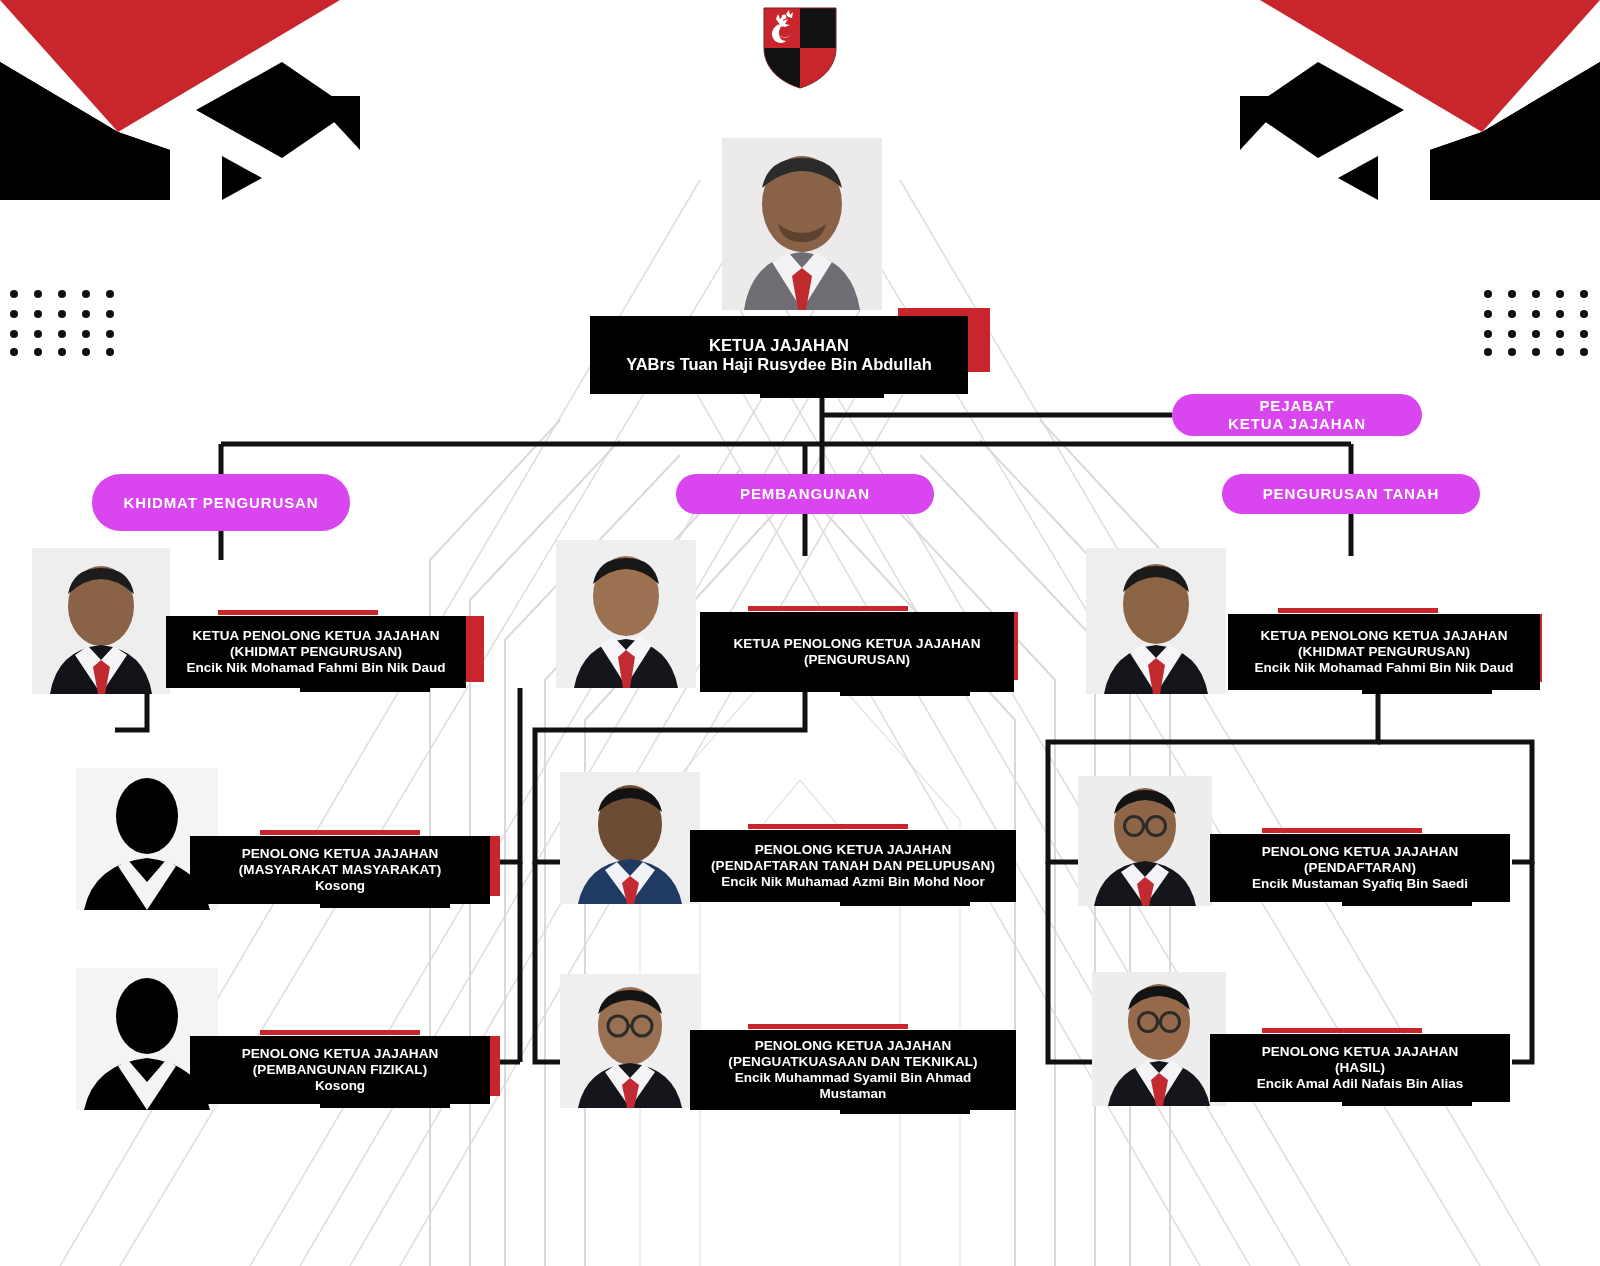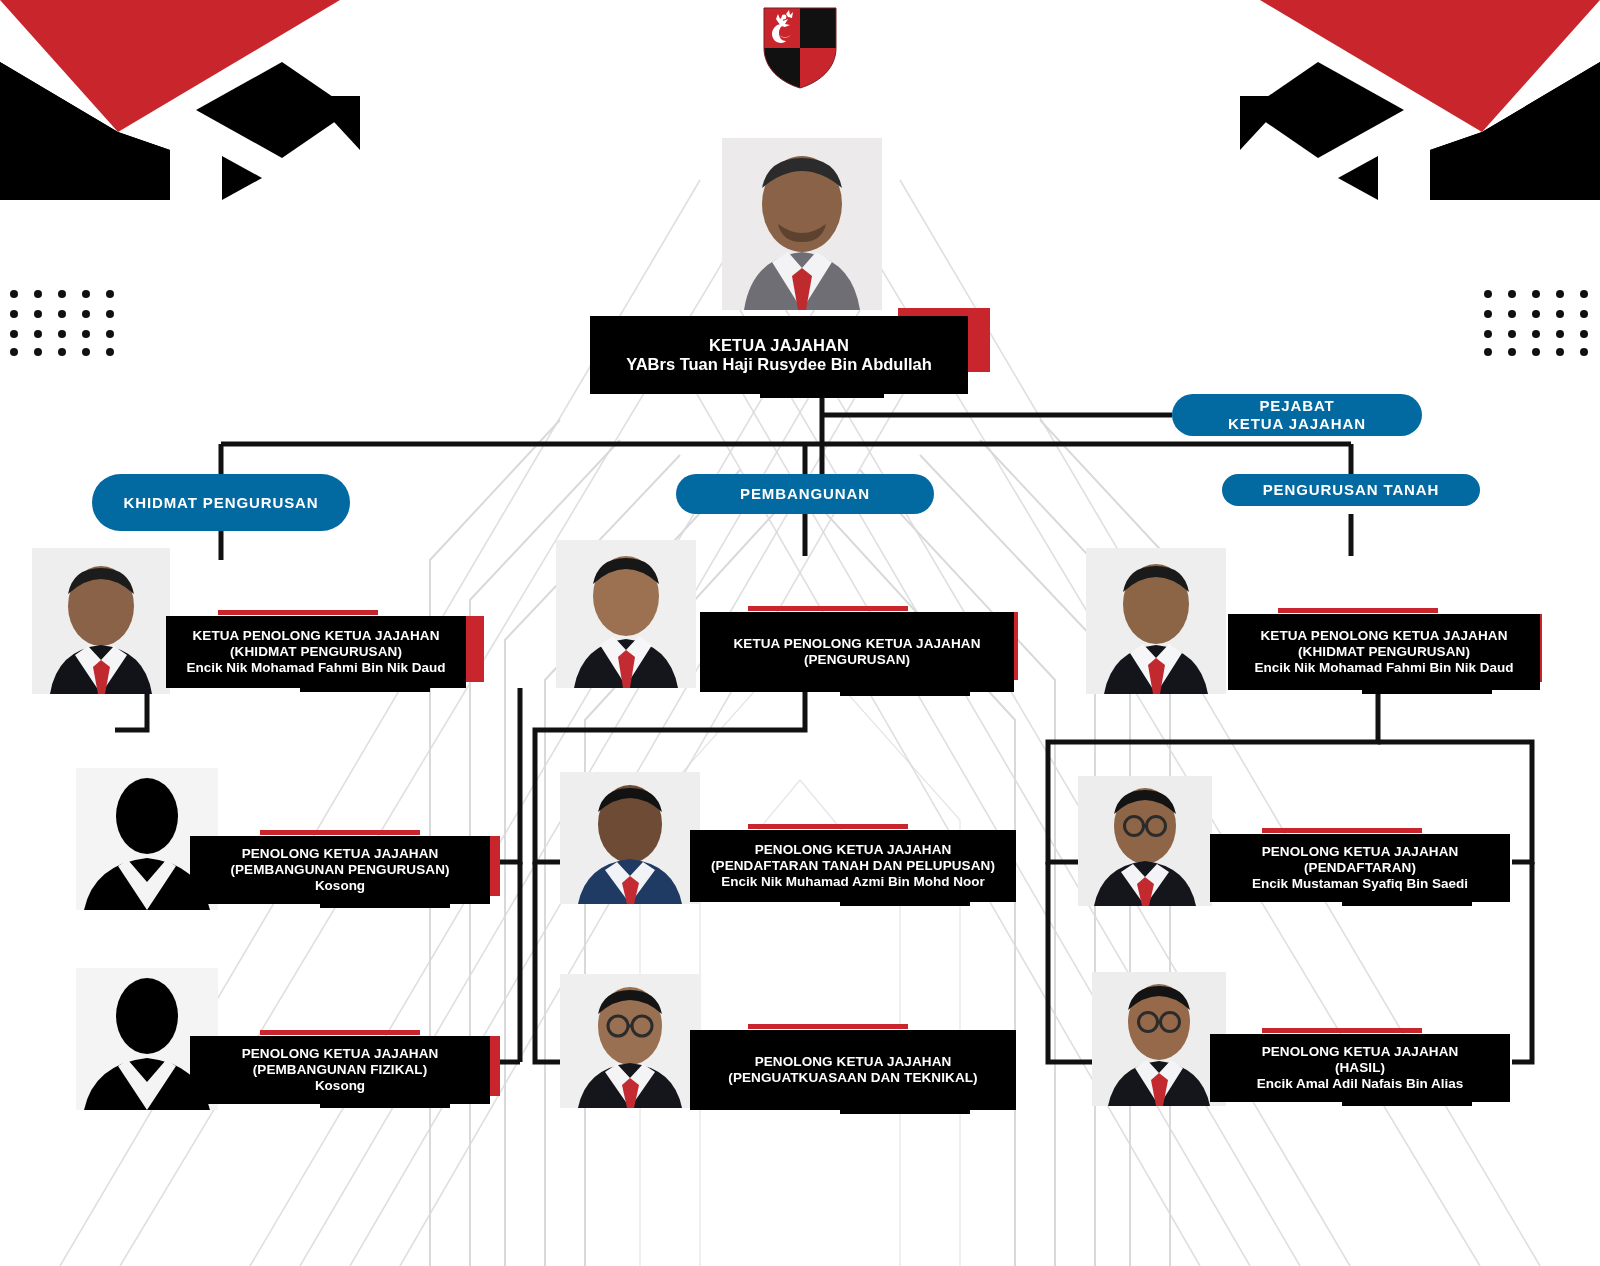--- a/index.html
+++ b/index.html
@@ -66,42 +66,42 @@
   }
   
   .rule-black{
     position:absolute; z-index:9;
     height:4px; background:#000;
   }
 
   
   .pill{
     position:absolute; z-index:6;
-    background:#0369a1;
+    background:#d946ef;
     color:#ffffff;
     border-radius:999px;
     display:flex; align-items:center; justify-content:center;
     text-align:center;
     font-weight:700;
     letter-spacing:.9px;
     line-height:1.2;
   }
 
   
   
   #photo-ketua   { left:722px; top:138px;  width:160px; height:172px; }
   #accent-ketua  { left:898px; top:308px;  width:92px;  height:64px; }
   #plate-ketua   { left:590px; top:316px;  width:378px; height:78px;  font-size:16.5px; }
   #rule-ketua-b  { left:760px; top:394px;  width:124px; }
 
   
   #pill-pejabat  { left:1172px; top:394px; width:250px; height:42px; font-size:15px; }
   #pill-khidmat  { left:92px;  top:474px;  width:258px; height:57px; font-size:15px; }
   #pill-pemb     { left:676px; top:474px;  width:258px; height:40px; font-size:15px; }
-  #pill-tanah    { left:1222px;top:474px;  width:258px; height:32px; font-size:15px; }
+  #pill-tanah    { left:1222px;top:474px;  width:258px; height:40px; font-size:15px; }
 
   
   #photo-a1  { left:32px; top:548px; width:138px; height:146px; }
   #accent-a1 { left:438px; top:616px; width:46px; height:66px; }
   #rule-a1   { left:218px; top:610px; width:160px; }
   #plate-a1  { left:166px; top:616px; width:300px; height:72px; font-size:13.5px; }
   #ruleb-a1  { left:300px; top:688px; width:130px; }
 
   #photo-a2  { left:76px; top:768px; width:142px; height:142px; }
   #accent-a2 { left:460px; top:836px; width:40px; height:60px; }
@@ -389,21 +389,21 @@
     <rect width="142" height="142" fill="#f4f4f5"></rect>
     <ellipse cx="71" cy="48" rx="31" ry="38" fill="#000000"></ellipse>
     <path d="M8 142 q10 -46 63 -52 q53 6 63 52z" fill="#000000"></path>
     <path d="M52 92 l19 22 l19 -22 l10 6 l-29 44 l-29 -44z" fill="#f4f4f5"></path>
   </svg>
 </div>
 <div class="rule-red" id="rule-a2"></div>
 <div class="accent-red" id="accent-a2"></div>
 <div class="plate" id="plate-a2">
   <div class="ttl">PENOLONG KETUA JAJAHAN</div>
-  <div class="sub">(PEMBANGUNAN PENGURUSAN)</div>
+  <div class="sub">(MASYARAKAT MASYARAKAT)</div>
   <div class="nm">Kosong</div>
 </div>
 <div class="rule-black" id="ruleb-a2"></div>
 
 <div class="photo" id="photo-a3">
   <svg width="142" height="142" viewBox="0 0 142 142">
     <rect width="142" height="142" fill="#f4f4f5"></rect>
     <ellipse cx="71" cy="48" rx="31" ry="38" fill="#000000"></ellipse>
     <path d="M8 142 q10 -46 63 -52 q53 6 63 52z" fill="#000000"></path>
     <path d="M52 92 l19 22 l19 -22 l10 6 l-29 44 l-29 -44z" fill="#f4f4f5"></path>
@@ -468,20 +468,21 @@
     <path d="M18 134 q8 -40 52 -45 q44 5 52 45z" fill="#15161b"></path>
     <path d="M57 90 l13 14 l13 -14 l12 8 l-25 36 l-25 -36z" fill="#f4f4f6"></path>
     <path d="M70 104 l9 7 l-5 23 l-7 0 l-5 -23z" fill="#c42a31"></path>
   </svg>
 </div>
 <div class="rule-red" id="rule-b3"></div>
 <div class="accent-red" id="accent-b3"></div>
 <div class="plate" id="plate-b3">
   <div class="ttl">PENOLONG KETUA JAJAHAN</div>
   <div class="sub">(PENGUATKUASAAN DAN TEKNIKAL)</div>
+  <div class="nm">Encik Muhammad Syamil Bin Ahmad Mustaman</div>
 </div>
 <div class="rule-black" id="ruleb-b3"></div>
 
 <div class="photo" id="photo-c1">
   <svg width="140" height="146" viewBox="0 0 140 146">
     <rect width="140" height="146" fill="#efeeee"></rect>
     <ellipse cx="70" cy="56" rx="33" ry="40" fill="#8c6446"></ellipse>
     <path d="M37 44 q33 -30 66 0 q-5 -26 -33 -26 q-28 0 -33 26z" fill="#1a1a1a"></path>
     <path d="M18 146 q8 -44 52 -49 q44 5 52 49z" fill="#13151a"></path>
     <path d="M57 96 l13 14 l13 -14 l13 9 l-26 41 l-26 -41z" fill="#f6f6f8"></path>

